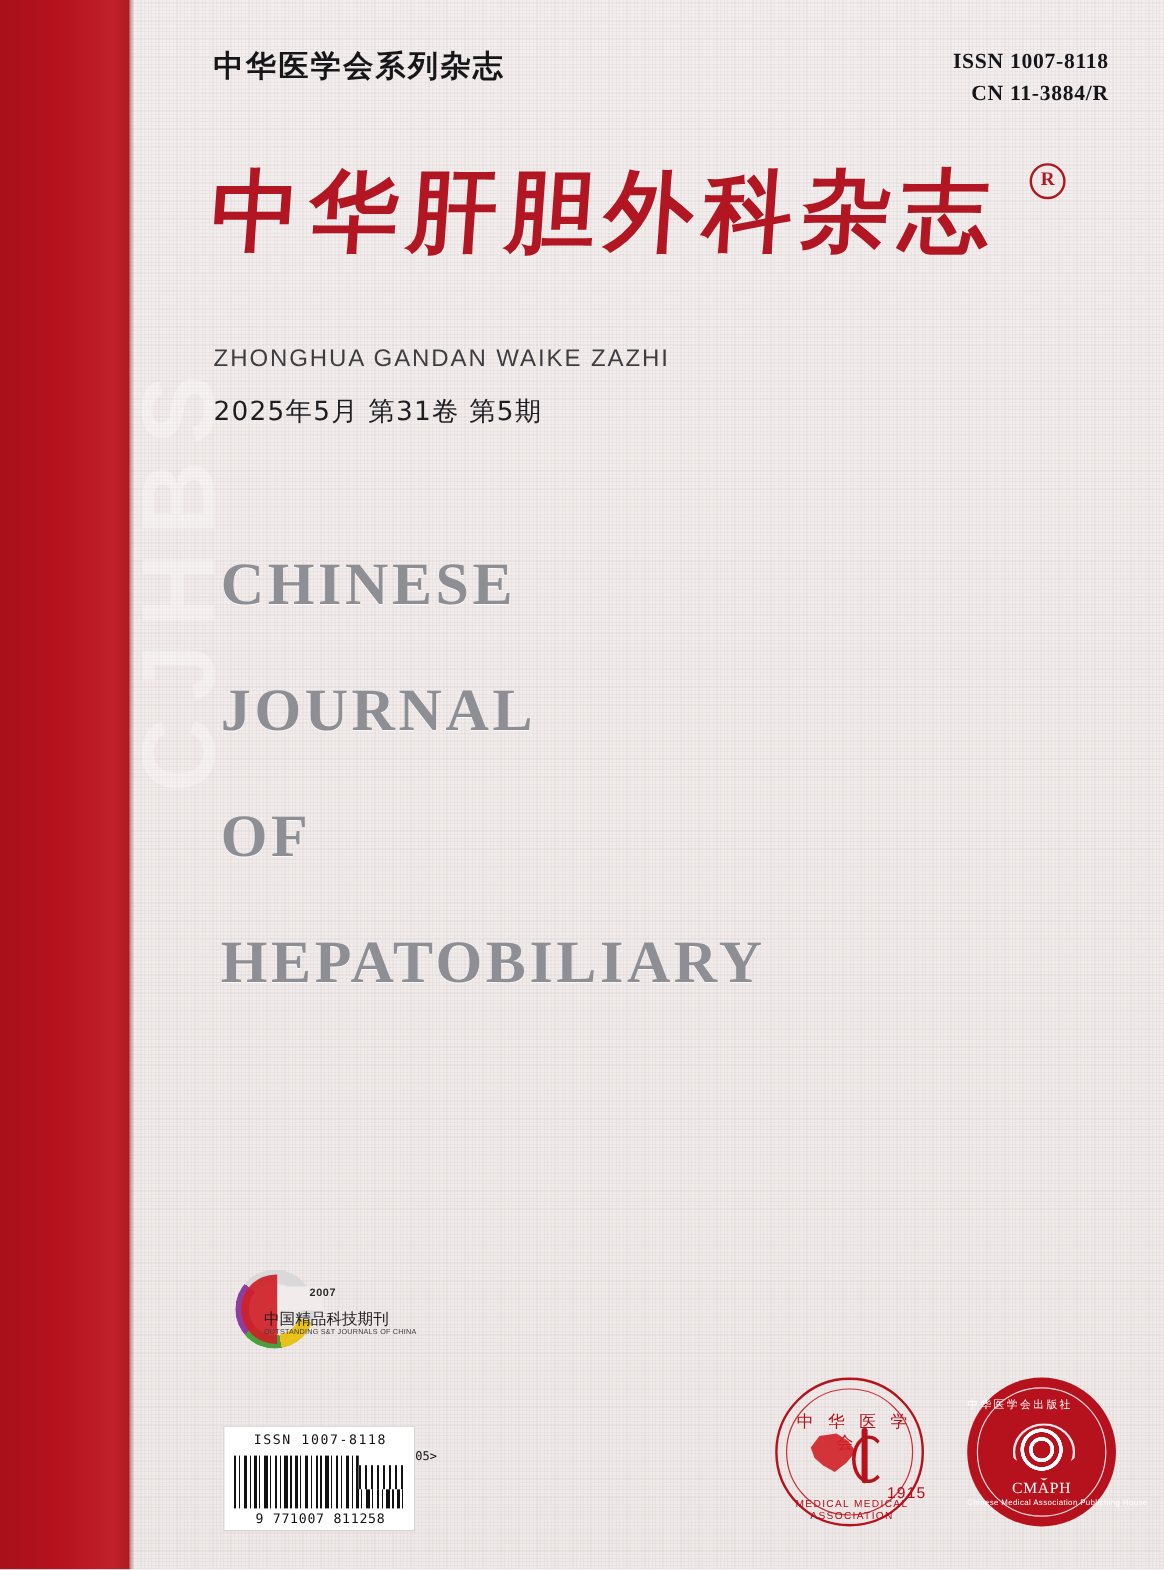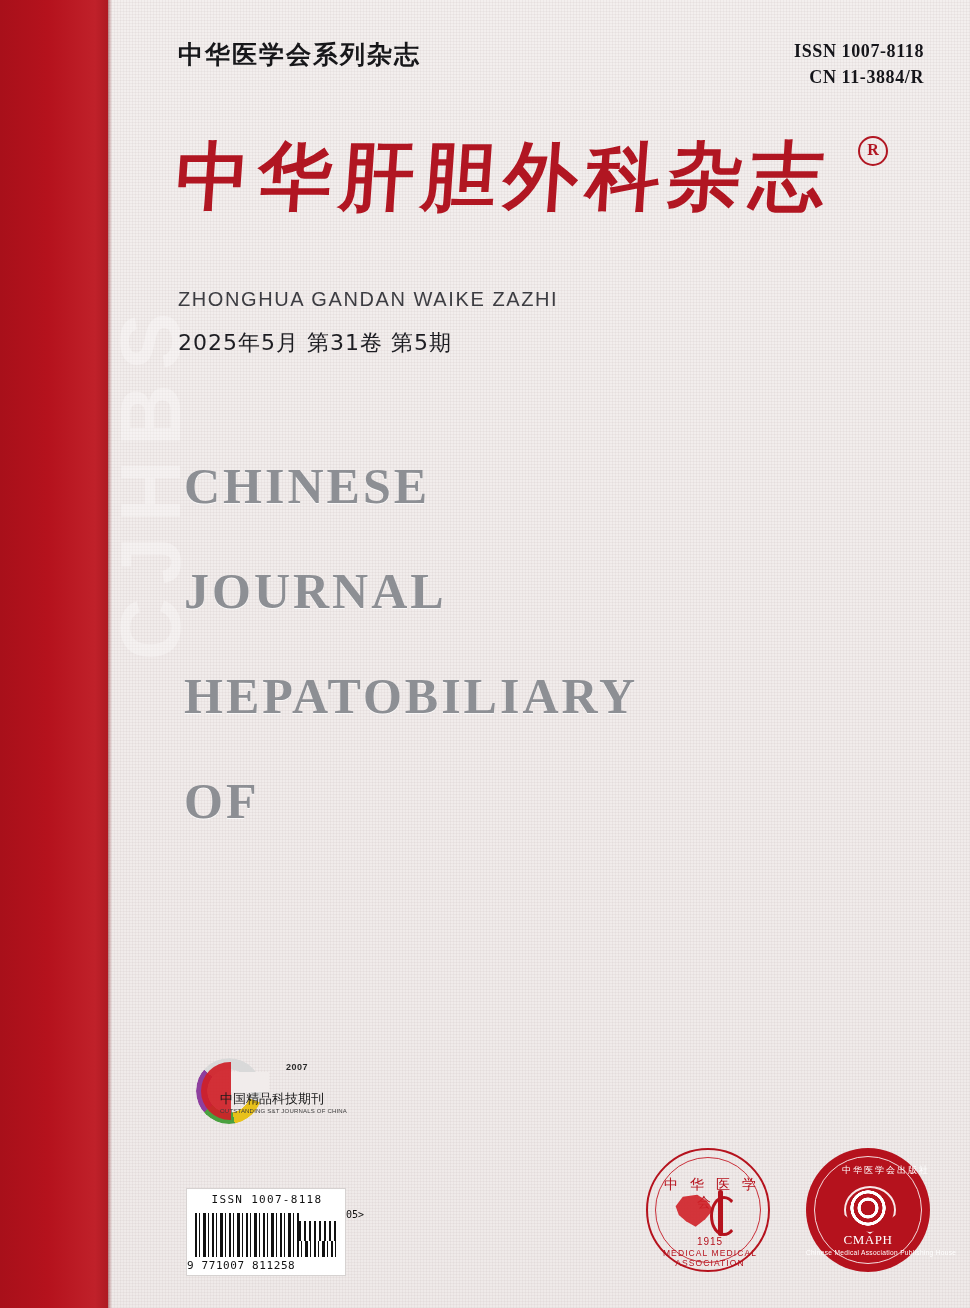--- a/index.html
+++ b/index.html
@@ -182,26 +182,25 @@
   .award .c-red {
     position: absolute;
     left: 5px; top: 4px;
     width: 30px; height: 58px;
     border-radius: 30px 0 0 30px;
     background: #cf2027;
     opacity: 0.92;
   }
   .award .badge-year {
     position: absolute;
-    left: 62px; top: 4px;
+    left: 62px; top: 14px;
     font-size: 9px;
     font-weight: bold;
     color: #2b2b2b;
     letter-spacing: 0.5px;
-    margin-left: 28px;
   }
   .award .badge-cn {
     position: absolute;
     left: 24px; top: 32px;
     font-family: "DejaVu Sans", sans-serif;
     font-size: 13px;
     color: #1a1a1a;
     white-space: nowrap;
   }
   .award .badge-en {
@@ -260,21 +259,21 @@
     left: 112px; top: 20px;
     font-family: "DejaVu Sans Mono", monospace;
     font-size: 10px;
     color: #111;
     margin-left: 47px;
   }
   .barcode-num {
     position: absolute;
     left: 0; top: 70px;
     width: 160px;
-    text-align: left;
+    text-align: center;
     font-family: "DejaVu Sans Mono", monospace;
     font-size: 11px;
     letter-spacing: 0.6px;
     color: #111;
   }
 
   
   .cma-seal {
     position: absolute;
     left: 646px;
@@ -322,22 +321,22 @@
     left: 62px; top: 46px;
     width: 22px; height: 34px;
     border: 3px solid #b5121d;
     border-radius: 50% 50% 50% 50%;
     border-right-color: transparent;
   }
   .cma-seal .year {
     position: absolute;
     left: 0; top: 86px;
     width: 124px;
-    text-align: center;
-    font-size: 10px;
+    text-align: right;
+    font-size: 13px;
     color: #b5121d;
     letter-spacing: 1px;
   }
   .cma-seal .en-arc {
     position: absolute;
     left: 0; top: 98px;
     width: 124px;
     text-align: center;
     font-size: 8.5px;
     color: #b5121d;
@@ -357,21 +356,21 @@
   .cmaph-seal .ring-w {
     position: absolute;
     left: 8px; top: 8px; right: 8px; bottom: 8px;
     border-radius: 50%;
     border: 1px solid rgba(255,255,255,0.85);
   }
   .cmaph-seal .cn-top {
     position: absolute;
     left: 0; top: 16px;
     width: 124px;
-    text-align: right;
+    text-align: left;
     font-family: "DejaVu Sans", sans-serif;
     font-size: 9px;
     color: #ffffff;
     letter-spacing: 2px;
   }
   .cmaph-seal .flower {
     position: absolute;
     left: 32px; top: 34px;
     width: 60px; height: 52px;
     border-radius: 50%;
@@ -429,22 +428,22 @@
 
   <div class="cn-title">中华肝胆外科杂志</div>
   <div class="reg-mark">R</div>
 
   <div class="pinyin">ZHONGHUA  GANDAN  WAIKE  ZAZHI</div>
   <div class="cn-issue">2025年5月   第31卷   第5期</div>
 
   <div class="en-title">
     <div>CHINESE</div>
     <div>JOURNAL</div>
+    <div>OF</div>
     <div>HEPATOBILIARY</div>
-    <div>OF</div>
   </div>
 
 
   <div class="award">
     <div class="c-ring"></div>
     <div class="c-gap"></div>
     <div class="c-red"></div>
     <div class="badge-year">2007</div>
     <div class="badge-cn">中国精品科技期刊</div>
     <div class="badge-en">OUTSTANDING S&amp;T JOURNALS OF CHINA</div>

